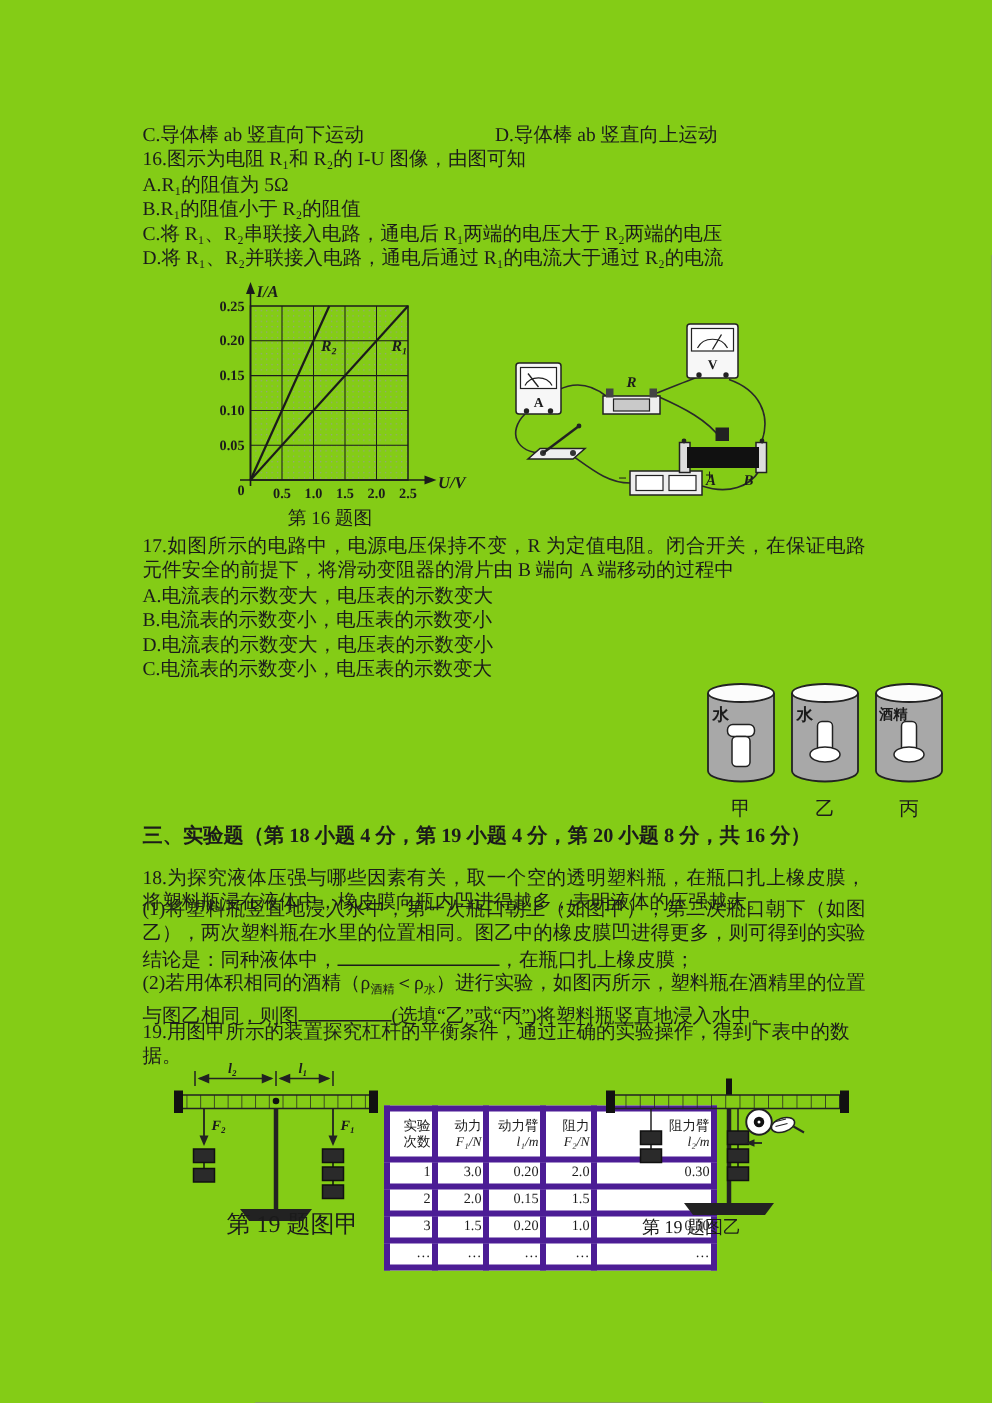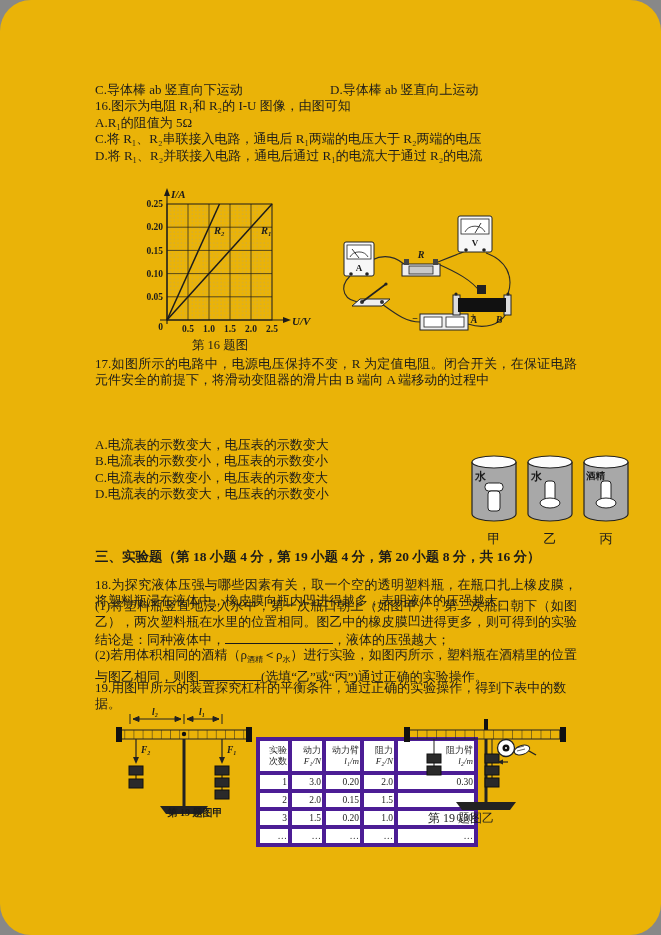--- a/index.html
+++ b/index.html
@@ -1,17 +1,17 @@
 <!DOCTYPE html>
 <html><head>
 <meta charset="utf-8">
 <style>
   html,body{margin:0;padding:0;background:#888;}
-  .page{position:relative;width:661px;height:935px;background:#eab308;overflow:hidden;
-        font-family:"Liberation Serif","DejaVu Serif",serif;color:#1b1b1b;border-radius:31px;}
+  .page{position:relative;width:661px;height:935px;background:#84cc16;overflow:hidden;
+        font-family:"Liberation Serif","DejaVu Serif",serif;color:#1b1b1b;}
   .tl{position:absolute;font-size:13px;line-height:16.4px;width:482px;color:#1b1b1b;
       text-align:justify;}
   .tl.nw{text-align:left;}
   .line{position:relative;}
   .dpos{position:absolute;left:235px;top:0;}
   .bold{font-weight:bold;}
   .cap{position:absolute;font-size:12.5px;text-align:center;color:#1b1b1b;}
   .u{display:inline-block;border-bottom:1px solid #1b1b1b;height:12px;}
   .sub{font-size:8px;vertical-align:-3px;}
   svg{position:absolute;overflow:visible;}
@@ -29,20 +29,21 @@
 
 <div class="page">
 
   <div class="tl nw" style="left:95px;top:82px;">
     <div class="line">
       <span>C.导体棒 ab 竖直向下运动</span>
       <span class="dpos">D.导体棒 ab 竖直向上运动</span>
     </div>
     <div>16.图示为电阻 R₁和 R₂的 I-U 图像，由图可知</div>
     <div>A.R₁的阻值为 5Ω</div>
+    <div>B.R₁的阻值小于 R₂的阻值</div>
     <div>C.将 R₁、R₂串联接入电路，通电后 R₁两端的电压大于 R₂两端的电压</div>
     <div>D.将 R₁、R₂并联接入电路，通电后通过 R₁的电流大于通过 R₂的电流</div>
   </div>
 
   <svg style="left:130px;top:188px;" width="190" height="148" viewBox="0 0 190 148">
     <defs>
       <pattern id="dots" width="3.6" height="3.6" patternUnits="userSpaceOnUse">
         <circle cx="1" cy="1" r="0.45" fill="#9a9a9a"></circle>
       </pattern>
       <pattern id="tickA" width="9.15" height="9" patternUnits="userSpaceOnUse">
@@ -154,25 +155,25 @@
       <rect x="166" y="81" width="7" height="20" fill="#ddd" stroke="#222"></rect>
       <rect x="120" y="84" width="48" height="14" fill="#111"></rect>
       <circle cx="118" cy="80" r="1.6" fill="#222"></circle>
         <circle cx="170" cy="80" r="1.6" fill="#222"></circle>
       <text x="136" y="109" font-size="10" class="it" font-weight="bold" text-anchor="middle">A</text>
       <text x="161" y="109" font-size="10" class="it" font-weight="bold" text-anchor="middle">B</text>
     </g>
   </svg>
 
   <div class="tl" style="left:95px;top:356px;">17.如图所示的电路中，电源电压保持不变，R 为定值电阻。闭合开关，在保证电路元件安全的前提下，将滑动变阻器的滑片由 B 端向 A 端移动的过程中</div>
-  <div class="tl nw" style="left:95px;top:389px;margin-top:48px;">
+  <div class="tl nw" style="left:95px;top:389px;">
     <div>A.电流表的示数变大，电压表的示数变大</div>
     <div>B.电流表的示数变小，电压表的示数变小</div>
+    <div>D.电流表的示数变大，电压表的示数变小</div>
     <div>C.电流表的示数变小，电压表的示数变大</div>
-    <div>D.电流表的示数变大，电压表的示数变小</div>
   </div>
 
   <svg style="left:466px;top:452px;" width="166" height="96" viewBox="0 0 166 96">
 
     <g>
       <path d="M6,10 V62 A22,7 0 0 0 50,62 V10" fill="#a8a8a8" stroke="#222" stroke-width="1.2"></path>
       <ellipse cx="28" cy="10" rx="22" ry="6" fill="#fcfcfc" stroke="#222" stroke-width="1.2"></ellipse>
       <text x="9" y="28" font-size="11" font-weight="bold">水</text>
       <g>
         <rect x="19" y="31" width="18" height="8" rx="3.5" fill="#fff" stroke="#222"></rect>
@@ -203,24 +204,24 @@
       <text x="28" y="91">甲</text>
       <text x="84" y="91">乙</text>
       <text x="140" y="91">丙</text>
     </g>
   </svg>
 
   <div class="tl nw bold" style="left:95px;top:549px;font-size:13.5px;">三、实验题（第 18 小题 4 分，第 19 小题 4 分，第 20 小题 8 分，共 16 分）</div>
 
   <div class="tl" style="left:95px;top:565px;margin-top:12px;">18.为探究液体压强与哪些因素有关，取一个空的透明塑料瓶，在瓶口扎上橡皮膜，将塑料瓶浸在液体中，橡皮膜向瓶内凹进得越多，表明液体的压强越大。</div>
   <div class="tl" style="left:95px;top:598px;">
-    <span>(1)将塑料瓶竖直地浸入水中，第一次瓶口朝上（如图甲），第二次瓶口朝下（如图乙），两次塑料瓶在水里的位置相同。图乙中的橡皮膜凹进得更多，则可得到的实验结论是：同种液体中，</span><span class="u" style="width:108px;"></span><span>，液体的压强越大；</span>
+    <span>(1)将塑料瓶竖直地浸入水中，第一次瓶口朝上（如图甲），第二次瓶口朝下（如图乙），两次塑料瓶在水里的位置相同。图乙中的橡皮膜凹进得更多，则可得到的实验结论是：同种液体中，</span><span class="u" style="width:108px;"></span><span>，在瓶口扎上橡皮膜；</span>
   </div>
   <div class="tl" style="left:95px;top:647px;">
-    <span>(2)若用体积相同的酒精（ρ</span><span class="sub">酒精</span><span>＜ρ</span><span class="sub">水</span><span>）进行实验，如图丙所示，塑料瓶在酒精里的位置与图乙相同，则图</span><span class="u" style="width:62px;"></span><span>(选填“乙”或“丙”)通过正确的实验操作。</span>
+    <span>(2)若用体积相同的酒精（ρ</span><span class="sub">酒精</span><span>＜ρ</span><span class="sub">水</span><span>）进行实验，如图丙所示，塑料瓶在酒精里的位置与图乙相同，则图</span><span class="u" style="width:62px;"></span><span>(选填“乙”或“丙”)将塑料瓶竖直地浸入水中。</span>
   </div>
 
   <div class="tl nw" style="left:95px;top:680px;">19.用图甲所示的装置探究杠杆的平衡条件，通过正确的实验操作，得到下表中的数据。</div>
 
   <svg style="left:106px;top:704px;" width="158" height="118" viewBox="0 0 158 118">
     <g stroke="#222" stroke-width="1">
       <line x1="24" y1="10" x2="24" y2="20"></line>
         <line x1="78" y1="10" x2="78" y2="20"></line>
         <line x1="116" y1="10" x2="116" y2="20"></line>
       <line x1="27" y1="15" x2="75" y2="15"></line>
@@ -254,21 +255,21 @@
       <text x="121" y="49" font-size="9.5" class="it" font-weight="bold">F₁</text>
     </g>
     <g fill="#2a2a2a" stroke="#111">
       <rect x="109" y="62" width="14" height="9"></rect>
         <line x1="116" y1="71" x2="116" y2="74"></line>
       <rect x="109" y="74" width="14" height="9"></rect>
         <line x1="116" y1="83" x2="116" y2="86"></line>
       <rect x="109" y="86" width="14" height="9"></rect>
     </g>
   </svg>
-  <div class="cap" style="left:116px;top:806px;width:158px;font-size:10px;font-weight:bold;">第 19 题图甲</div>
+  <div class="cap" style="left:116px;top:806px;width:158px;font-size:16px;">第 19 题图甲</div>
 
   <table class="dat">
     <tbody>
         <tr class="hd">
       <td style="width:26px;"><span>实验</span><br><span>次数</span></td>
       <td style="width:28px;"><span>动力</span><br><span class="it">F₁/N</span></td>
       <td style="width:32px;"><span>动力臂</span><br><span class="it">l₁/m</span></td>
       <td style="width:28px;"><span>阻力</span><br><span class="it">F₂/N</span></td>
       <td style="width:32px;padding-left:43px;"><span>阻力臂</span><br><span class="it">l₂/m</span></td>
     </tr>

